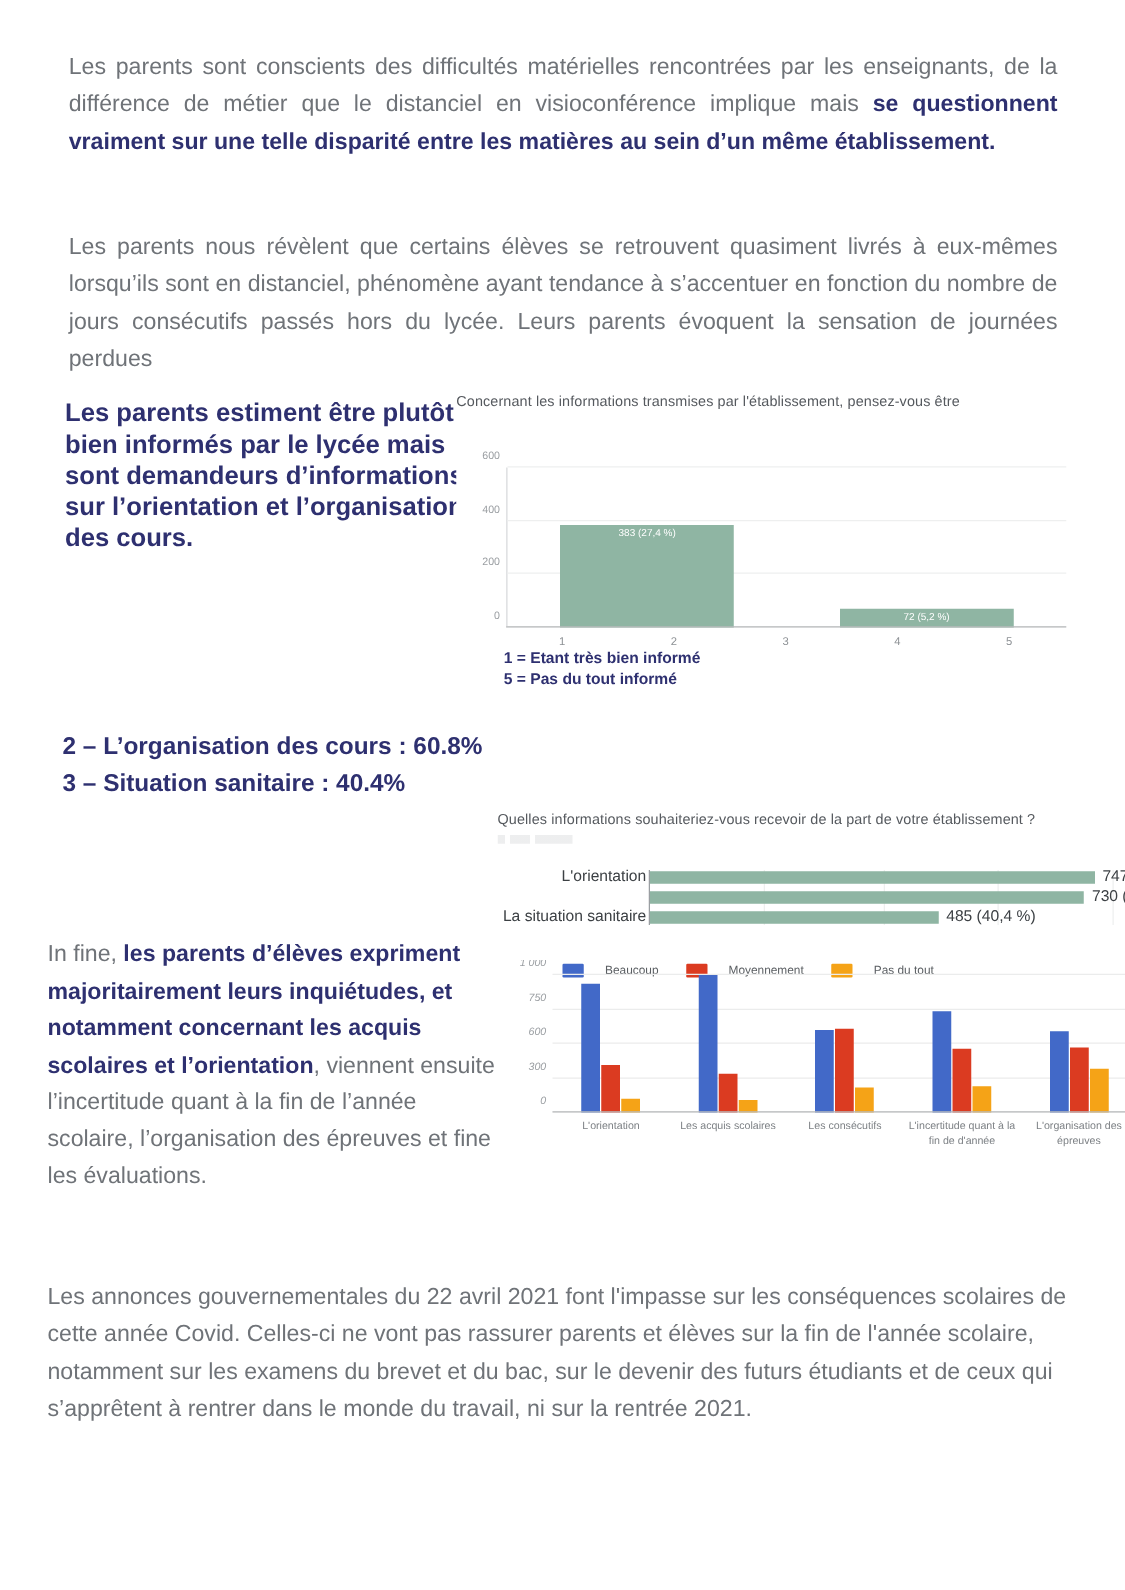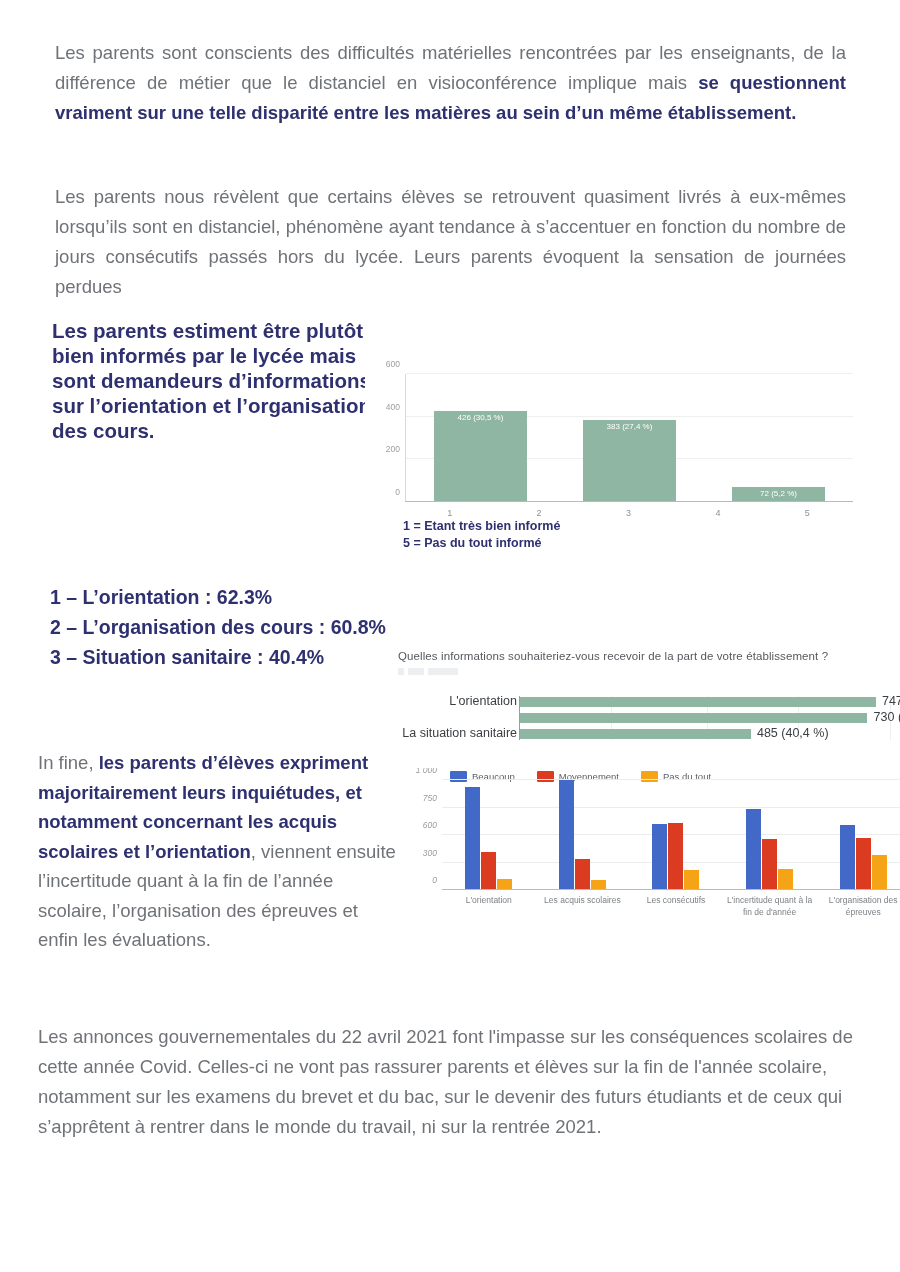--- a/index.html
+++ b/index.html
@@ -103,21 +103,21 @@
   }
   .c2-cat{
     position:absolute;right:100%;margin-right:3px;top:-2px;
     font-size:12.5px;color:#3c4044;white-space:nowrap;
     font-family:"Liberation Sans", sans-serif;
   }
 
   
   #chart3{left:398px;top:768px;width:502px;height:165px;overflow:hidden;}
   #c3-legend{position:absolute;left:52px;top:3px;display:flex;gap:22px;align-items:center;}
-  .lg{display:flex;align-items:center;gap:5px;font-size:9.5px;color:#5a5e62;font-family:"Liberation Sans", sans-serif;white-space:nowrap;}
+  .lg{display:flex;align-items:center;gap:17px;font-size:9.5px;color:#5a5e62;font-family:"Liberation Sans", sans-serif;white-space:nowrap;}
   .lgsw{width:17px;height:11px;border-radius:1px;display:inline-block;}
   #c3-plot{position:absolute;left:44px;top:12px;width:468px;height:110px;}
   #c3-plot .gl{position:absolute;left:0;right:0;height:1px;background:#ebecec;}
   #c3-plot .axis{position:absolute;left:0;right:0;bottom:0;height:1.5px;background:#b8babc;}
   .c3-ylab{
     position:absolute;right:100%;margin-right:5px;
     font-size:8.5px;color:#9a9ea2;transform:translateY(-50%);
     white-space:nowrap;font-family:"Liberation Sans", sans-serif;font-style:italic;
   }
   .c3-groups{position:absolute;left:0;right:0;top:0;bottom:0;display:flex;align-items:flex-end;}
@@ -134,38 +134,34 @@
 
 <div class="page">
 
   <div class="para" id="p2">Les parents nous révèlent que certains élèves se retrouvent quasiment livrés à eux-mêmes lorsqu’ils sont en distanciel, phénomène ayant tendance à s’accentuer en fonction du nombre de jours consécutifs passés hors du lycée. Leurs parents évoquent la sensation de journées perdues</div>
 
   <div class="para" id="p1"><span>Les parents sont conscients des difficultés matérielles rencontrées par les enseignants, de la différence de métier que le distanciel en visioconférence implique mais </span><b>se questionnent vraiment sur une telle disparité entre les matières au sein d’un même établissement.</b></div>
 
   <div class="blueblock" id="h1">Les parents estiment être plutôt bien informés par le lycée mais sont demandeurs d’informations sur l’orientation et l’organisation des cours.</div>
 
   <div class="chart" id="chart1">
+    <div class="ctitle">Concernant les informations transmises par l'établissement, pensez-vous être</div>
 
     <div id="c1-plot">
       <div class="gl" style="bottom:0%"></div>
       <div class="gl" style="bottom:33.33%"></div>
       <div class="gl" style="bottom:66.66%"></div>
       <div class="gl" style="bottom:100%"></div>
 
       <span class="c1-ylab" style="bottom:0%">0</span>
       <span class="c1-ylab" style="bottom:33.33%">200</span>
       <span class="c1-ylab" style="bottom:66.66%">400</span>
       <span class="c1-ylab" style="bottom:100%">600</span>
 
       <div class="c1-bars">
-        <div class="c1-col">
-          <div class="c1-bar" style="height:71.0%">
-              <span class="c1-bval">426 (30,5 %)</span>
-            </div>
-        </div>
         <div class="c1-col">
           <div class="c1-bar" style="height:63.8%">
               <span class="c1-bval">383 (27,4 %)</span>
             </div>
         </div>
         <div class="c1-col">
           <div class="c1-bar" style="height:12.0%">
               <span class="c1-bval">72 (5,2 %)</span>
             </div>
         </div>
@@ -181,21 +177,20 @@
       <span class="c1-xlab">5</span>
     </div>
 
     <div id="c1-legend">
       <div>1 = Etant très bien informé</div>
       <div>5 = Pas du tout informé</div>
     </div>
   </div>
 
   <div class="blueblock" id="list">
-    <div>1 – L’orientation : 62.3%</div>
     <div>2 – L’organisation des cours : 60.8%</div>
     <div>3 – Situation sanitaire : 40.4%</div>
   </div>
 
   <div class="chart" id="chart2">
     <div class="ctitle">Quelles informations souhaiteriez-vous recevoir de la part de votre établissement ?</div>
     <div id="c2-ghost"></div>
 
     <div id="c2-plot">
       <div class="vgl" style="left:24%"></div>
@@ -216,21 +211,21 @@
       </div>
 
       <div class="c2-row">
         <span class="c2-cat">La situation sanitaire</span>
         <div class="c2-bar" style="width:60.6%"></div>
         <span class="c2-val" style="left:62.2%">485 (40,4 %)</span>
       </div>
     </div>
   </div>
 
-  <div id="p4"><span>In fine, </span><b>les parents d’élèves expriment majoritairement leurs inquiétudes, et notamment concernant les acquis scolaires  et l’orientation</b><span>, viennent ensuite l’incertitude quant à la fin de l’année scolaire, l’organisation des épreuves  et enfin les évaluations.</span></div>
+  <div id="p4"><span>In fine, </span><b>les parents d’élèves expriment majoritairement leurs inquiétudes, et notamment concernant les acquis scolaires  et l’orientation</b><span>, viennent ensuite l’incertitude quant à la fin de l’année scolaire, l’organisation des épreuves  et fine les évaluations.</span></div>
 
   <div class="chart" id="chart3">
 
     <div id="c3-legend">
       <span class="lg">
         <i class="lgsw" style="background:#4269c8"></i>
         <span>Beaucoup</span>
       </span>
       <span class="lg">
         <i class="lgsw" style="background:#db3b21"></i>

